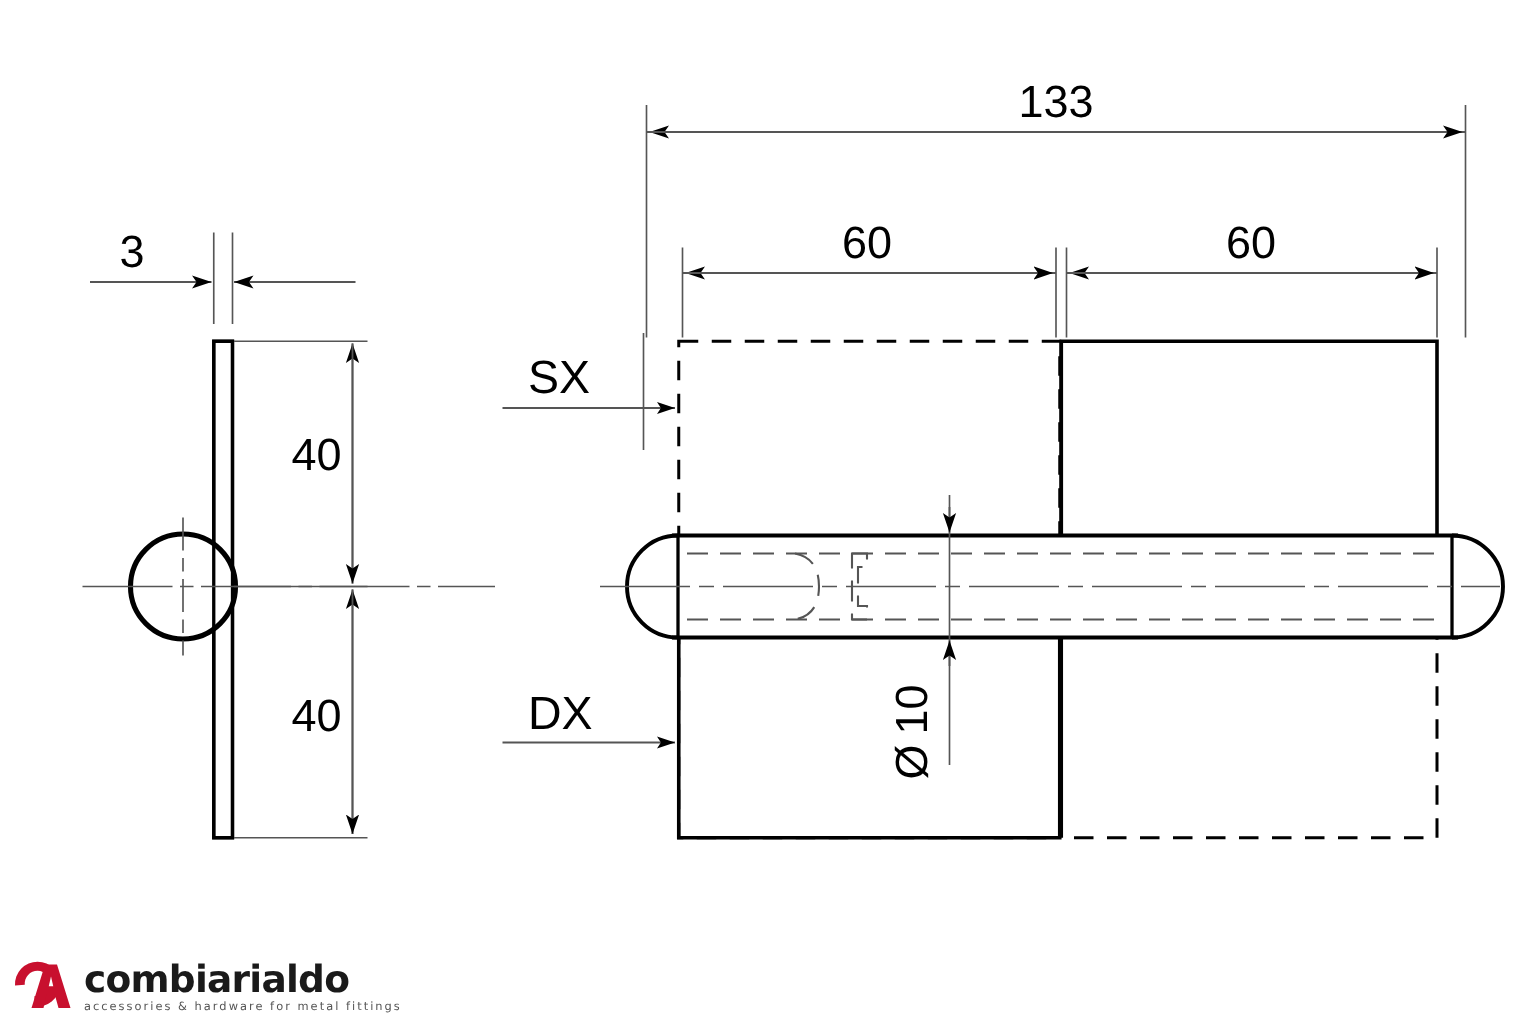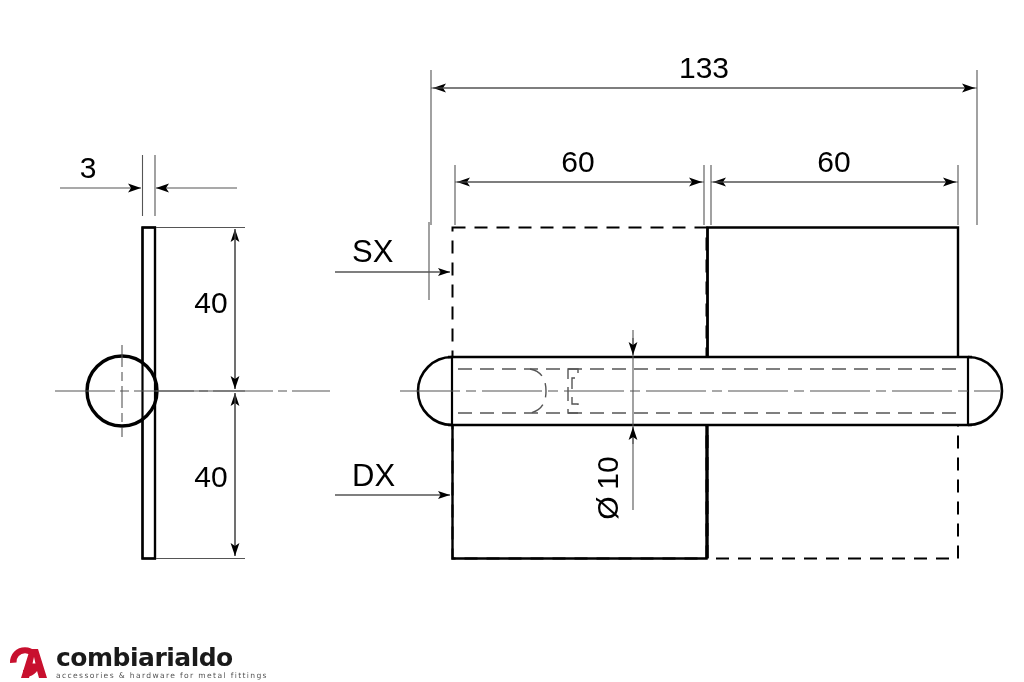--- a/index.html
+++ b/index.html
@@ -37,21 +37,21 @@
     font-family: "Liberation Sans", sans-serif;
     font-size: 31px;
     fill: #000000;
     text-anchor: start;
   }
   .logo-wrap {
     position: absolute;
     left: 8px;
     top: 640px;
     display: flex;
-    align-items: flex-end;
+    align-items: flex-start;
     height: 40px;
   }
   .logo-mark {
     width: 40px;
     height: 34px;
     position: relative;
     margin-right: 8px;
   }
   .logo-text-block {
     display: flex;

